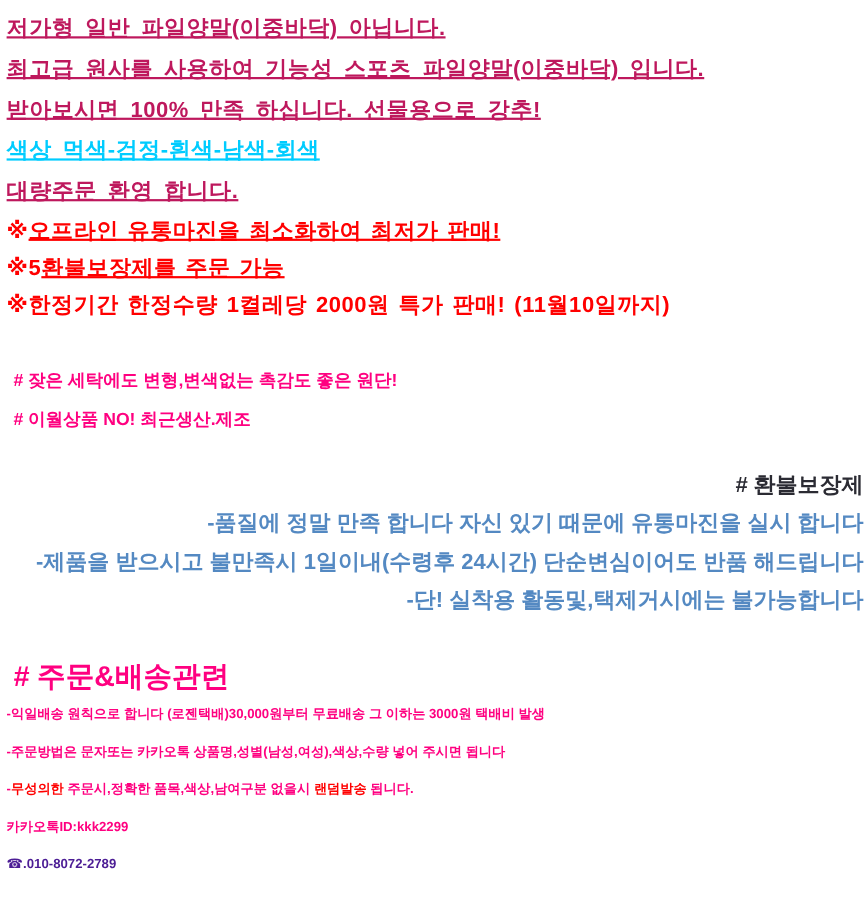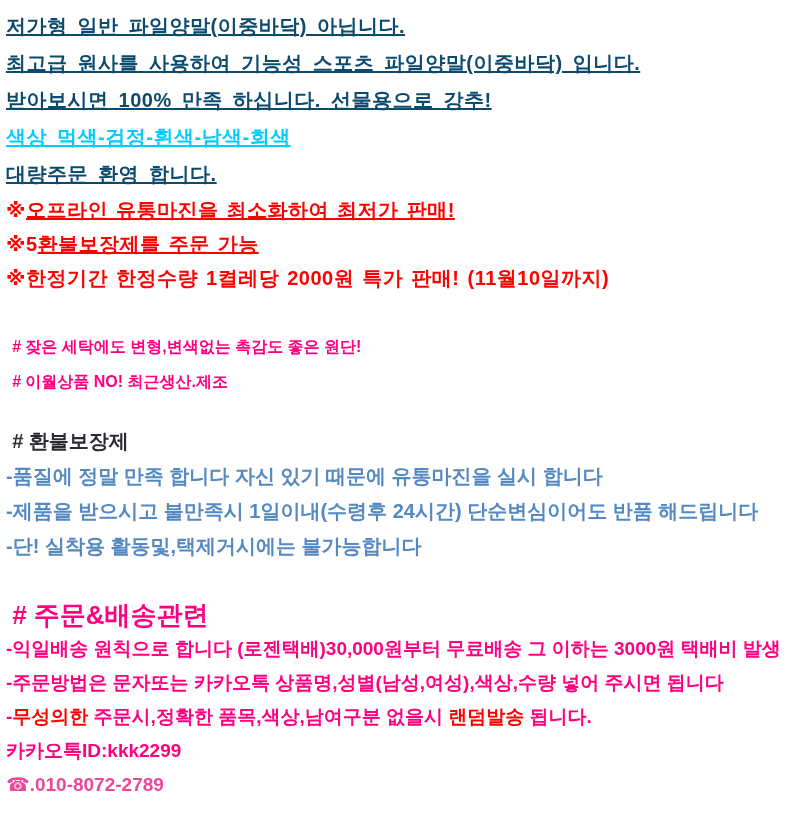--- a/index.html
+++ b/index.html
@@ -20,34 +20,34 @@
   p.line {
     margin: 0;
     white-space: pre;
   }
   
   .sec-intro p  { font-size: 20px; line-height: 37px; letter-spacing: 0.5px; word-spacing: 4px; }
   .sec-promo    { }
   .sec-promo p  { font-size: 20px; line-height: 34px; letter-spacing: 0.5px; word-spacing: 2px; }
   .sec-feat     { margin-top: 34px; }
   .sec-feat p   { font-size: 16px; line-height: 35px; padding-left: 6px; }
-  .sec-refund   { margin-top: 25px; }
+  .sec-refund   { margin-top: 25px; text-align: right; }
   .sec-refund p { font-size: 20px; line-height: 35px; }
   .sec-refund p.heading { padding-left: 6px; }
   .sec-order    { margin-top: 34px; }
-  .sec-order p  { font-size: 19px; line-height: 34px; }
+  .sec-order p  { font-size: 12px; line-height: 34px; }
   .sec-order p.heading { padding-left: 6px; font-size: 26px; }
   
-  .t-black { color: #0c4a6e; }
+  .t-black { color: #be185d; }
   .t-cyan  { color: #00ccff; }
   .t-red   { color: #ff0000; }
   .t-pink  { color: #ff0080; }
   .t-dark  { color: #2b2b33; }
   .t-steel { color: #5489c2; }
-  .t-blue  { color: #ec4899; }
+  .t-blue  { color: #4c1d95; }
   
   .u       { text-decoration: underline; }
   .hash    { font-style: italic; }
 </style>
 </head>
 <body>
 
 <div class="doc">
 
   <div class="sec-intro">

